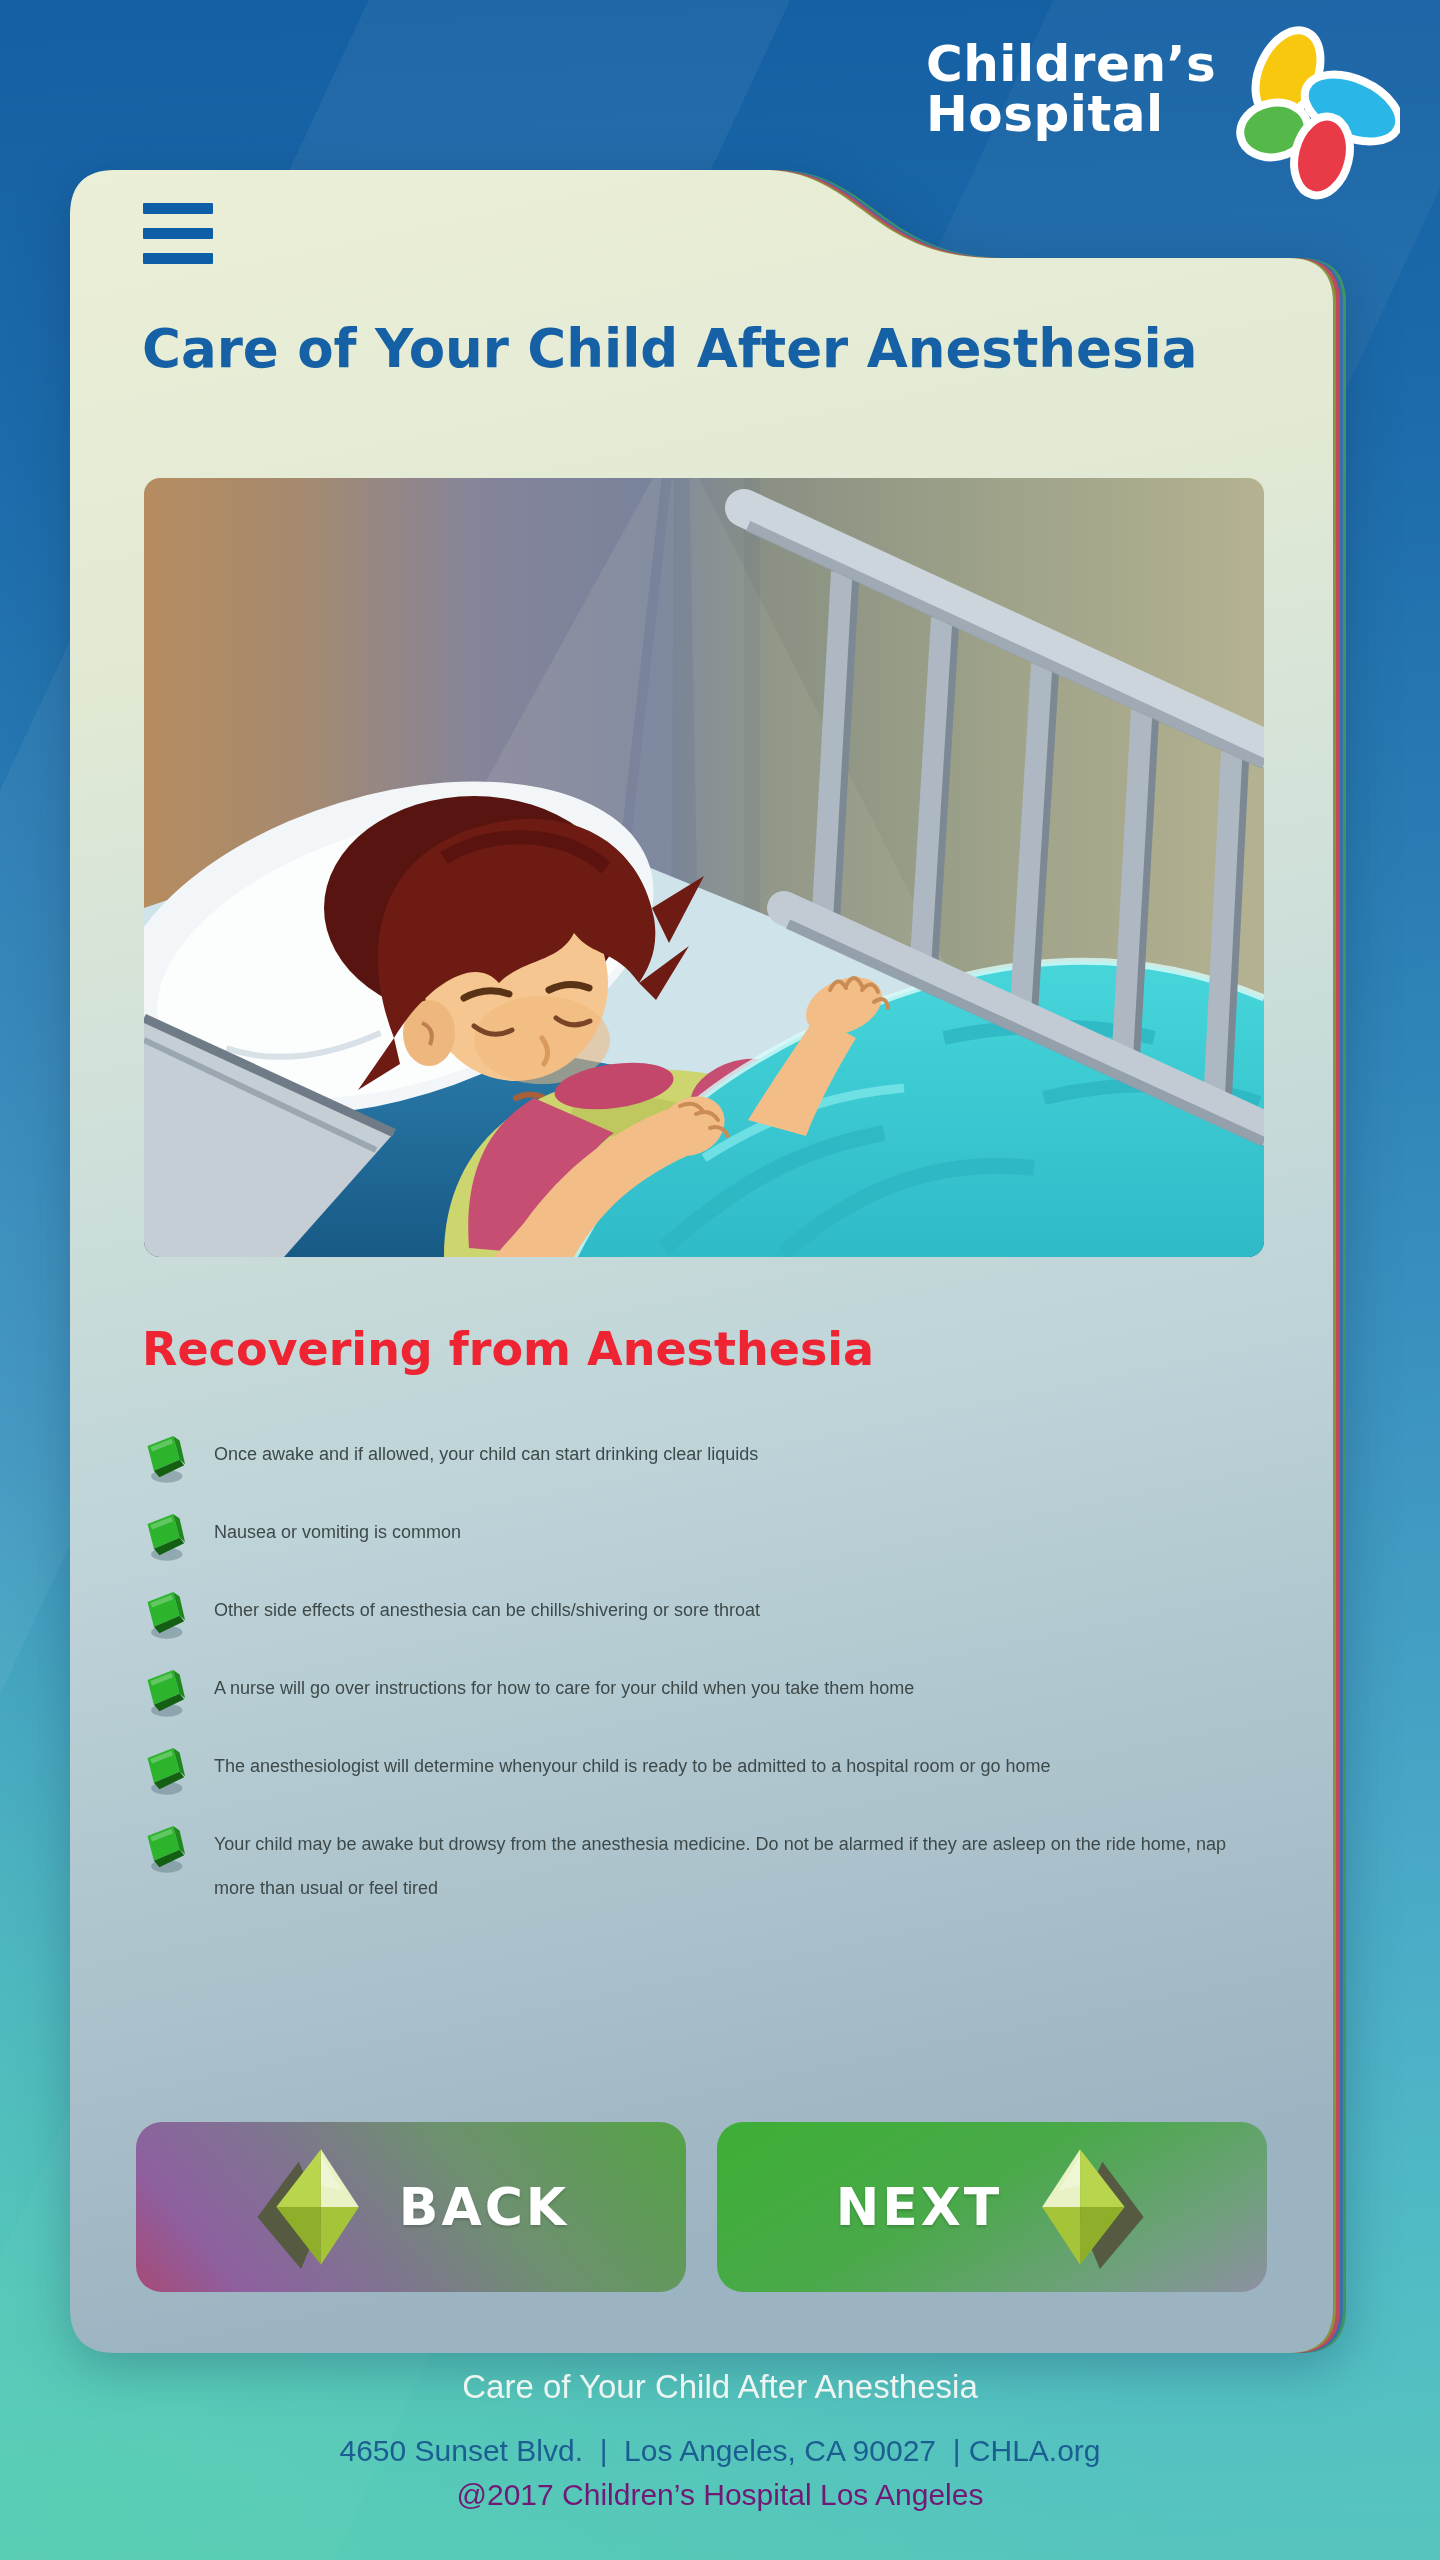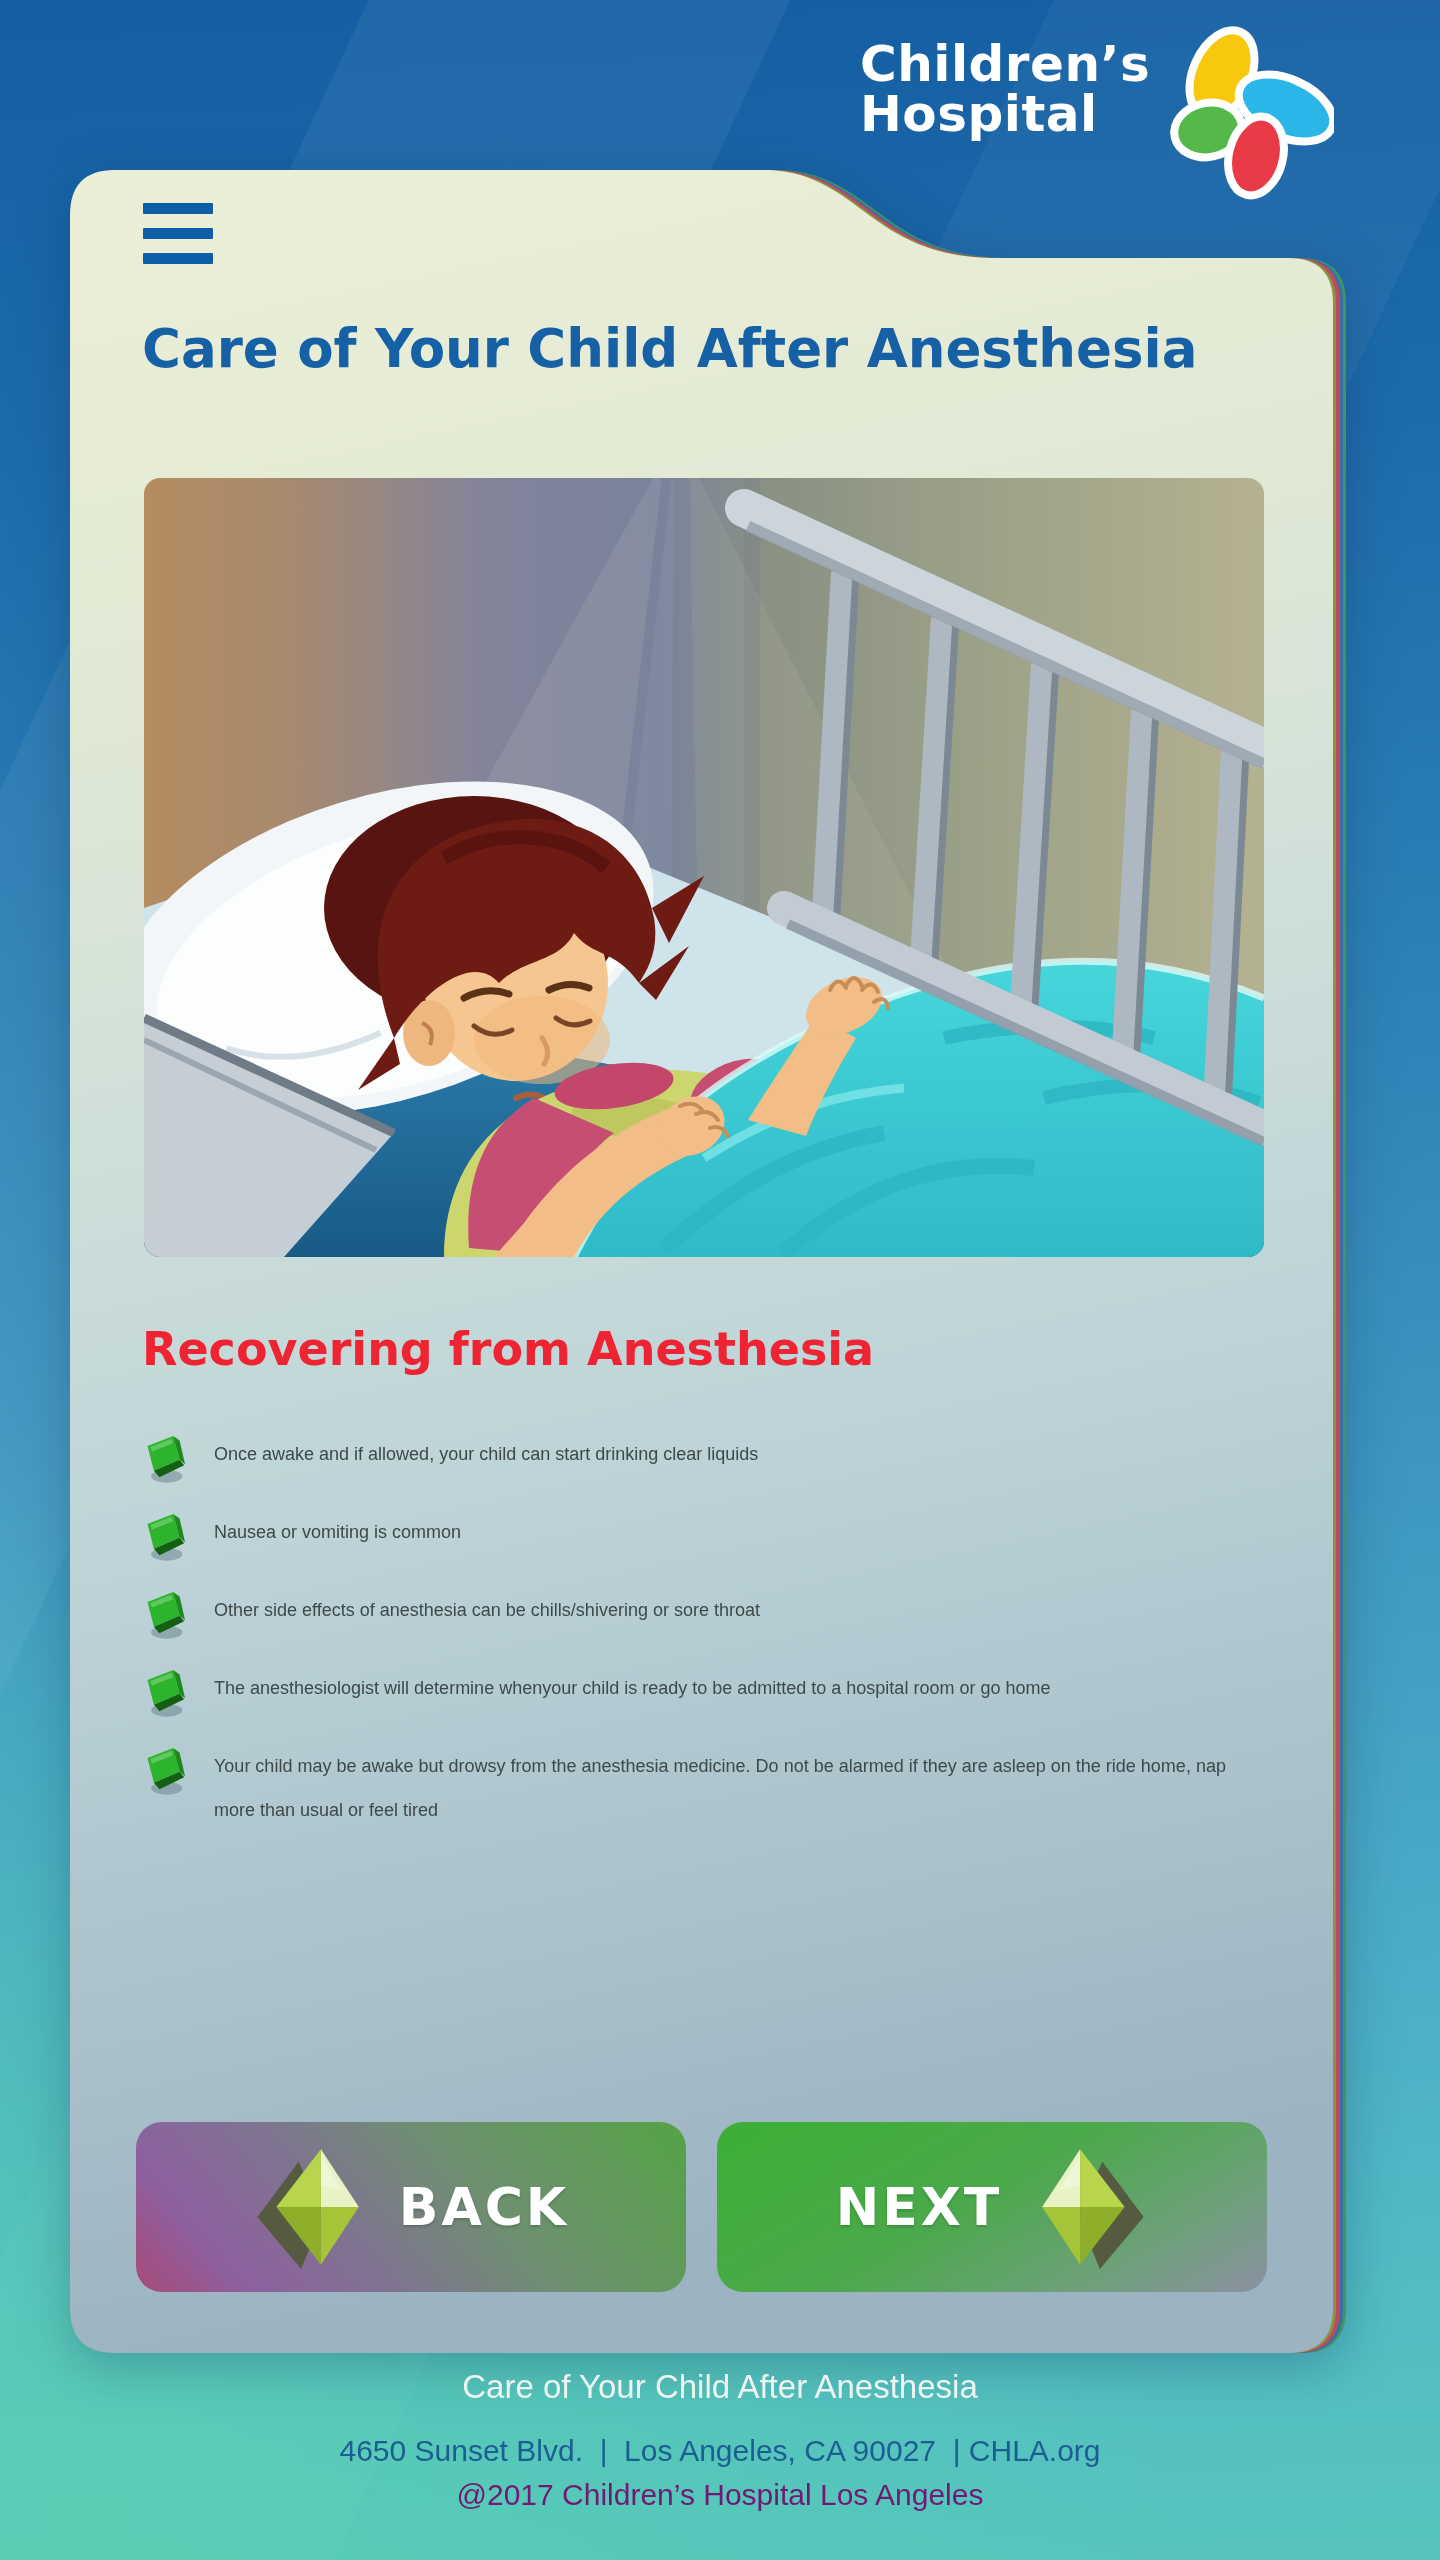--- a/index.html
+++ b/index.html
@@ -4,21 +4,21 @@
 <style>
   html,body{margin:0;padding:0;overflow:hidden;}
   body{
     width:1440px;height:2560px;position:relative;
     font-family:"Liberation Sans",sans-serif;
     background:
       radial-gradient(circle at 6% 98%, rgba(88,214,170,.55), rgba(88,214,170,0) 38%),
       linear-gradient(115deg, rgba(255,255,255,0) 0 14%, rgba(255,255,255,.05) 14% 30%, rgba(255,255,255,0) 30% 40%, rgba(255,255,255,.04) 40% 58%, rgba(255,255,255,0) 58%),
       linear-gradient(178deg,#145fa3 0%,#1d6bab 18%,#2c80b5 38%,#3e96c1 58%,#4aabc7 75%,#52bdc4 90%,#57c5bd 100%);
   }
-  .logo{position:absolute;top:38px;left:860px;width:470px;height:170px;color:#fff;}
+  .logo{position:absolute;top:38px;left:926px;width:470px;height:170px;color:#fff;}
   .logo .l1,.logo .l2{font-family:"DejaVu Sans",sans-serif;font-weight:bold;font-size:50px;line-height:52px;letter-spacing:.5px;}
   .logo .l2{margin-top:-2px;}
   .logo .l3{font-family:"DejaVu Sans",sans-serif;font-weight:bold;font-size:33px;letter-spacing:3.5px;margin-top:2px;margin-left:22px;white-space:nowrap;}
   .logo .reg{font-size:13px;vertical-align:6px;letter-spacing:0;}
   .butterfly{position:absolute;right:-4px;top:-14px;}
 
   .card{position:absolute;left:70px;top:170px;width:1280px;height:2183px;}
   .card-bg{position:absolute;left:0;top:0;filter:drop-shadow(0 14px 26px rgba(8,40,72,.28));}
   .card-content{position:absolute;left:0;top:0;width:1263px;height:2183px;}
 
@@ -229,20 +229,30 @@
         <span class="btext">Other side effects of anesthesia can be chills/shivering or sore throat</span>
       </li>
       <li>
         <svg class="bicon" width="44" height="54" viewBox="0 0 48 56">
             <ellipse cx="27" cy="49" rx="17" ry="7" fill="#5b7680" opacity="0.45"></ellipse>
             <polygon points="6,16 34,5 41,31 13,43" fill="#2cb42c"></polygon>
             <polygon points="34,5 41,10 47,36 41,31" fill="#1e8a1e"></polygon>
             <polygon points="13,43 41,31 46,37 19,50" fill="#136013"></polygon>
             <polygon points="9,17 32,8 34,13 11,22" fill="#ffffff" opacity="0.25"></polygon>
           </svg>
+        <span class="btext">A nurse will go over instructions for how to care for your child when you take them home</span>
+      </li>
+      <li>
+        <svg class="bicon" width="44" height="54" viewBox="0 0 48 56">
+            <ellipse cx="27" cy="49" rx="17" ry="7" fill="#5b7680" opacity="0.45"></ellipse>
+            <polygon points="6,16 34,5 41,31 13,43" fill="#2cb42c"></polygon>
+            <polygon points="34,5 41,10 47,36 41,31" fill="#1e8a1e"></polygon>
+            <polygon points="13,43 41,31 46,37 19,50" fill="#136013"></polygon>
+            <polygon points="9,17 32,8 34,13 11,22" fill="#ffffff" opacity="0.25"></polygon>
+          </svg>
         <span class="btext">The anesthesiologist will determine whenyour child is ready to be admitted to a hospital room or go home</span>
       </li>
       <li>
         <svg class="bicon" width="44" height="54" viewBox="0 0 48 56">
             <ellipse cx="27" cy="49" rx="17" ry="7" fill="#5b7680" opacity="0.45"></ellipse>
             <polygon points="6,16 34,5 41,31 13,43" fill="#2cb42c"></polygon>
             <polygon points="34,5 41,10 47,36 41,31" fill="#1e8a1e"></polygon>
             <polygon points="13,43 41,31 46,37 19,50" fill="#136013"></polygon>
             <polygon points="9,17 32,8 34,13 11,22" fill="#ffffff" opacity="0.25"></polygon>
           </svg>

